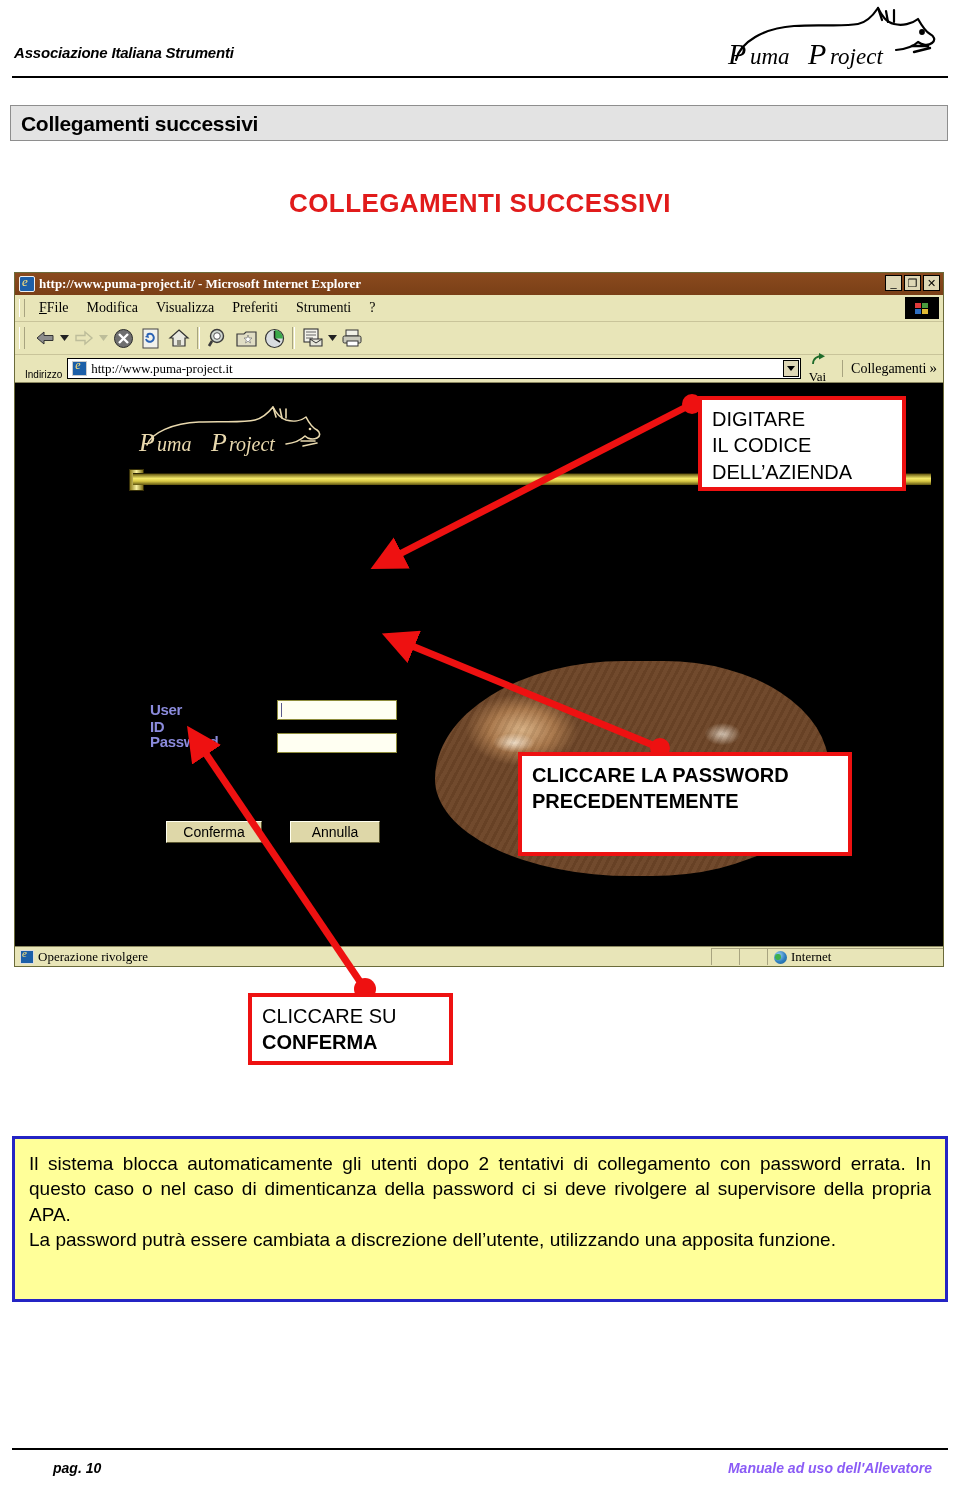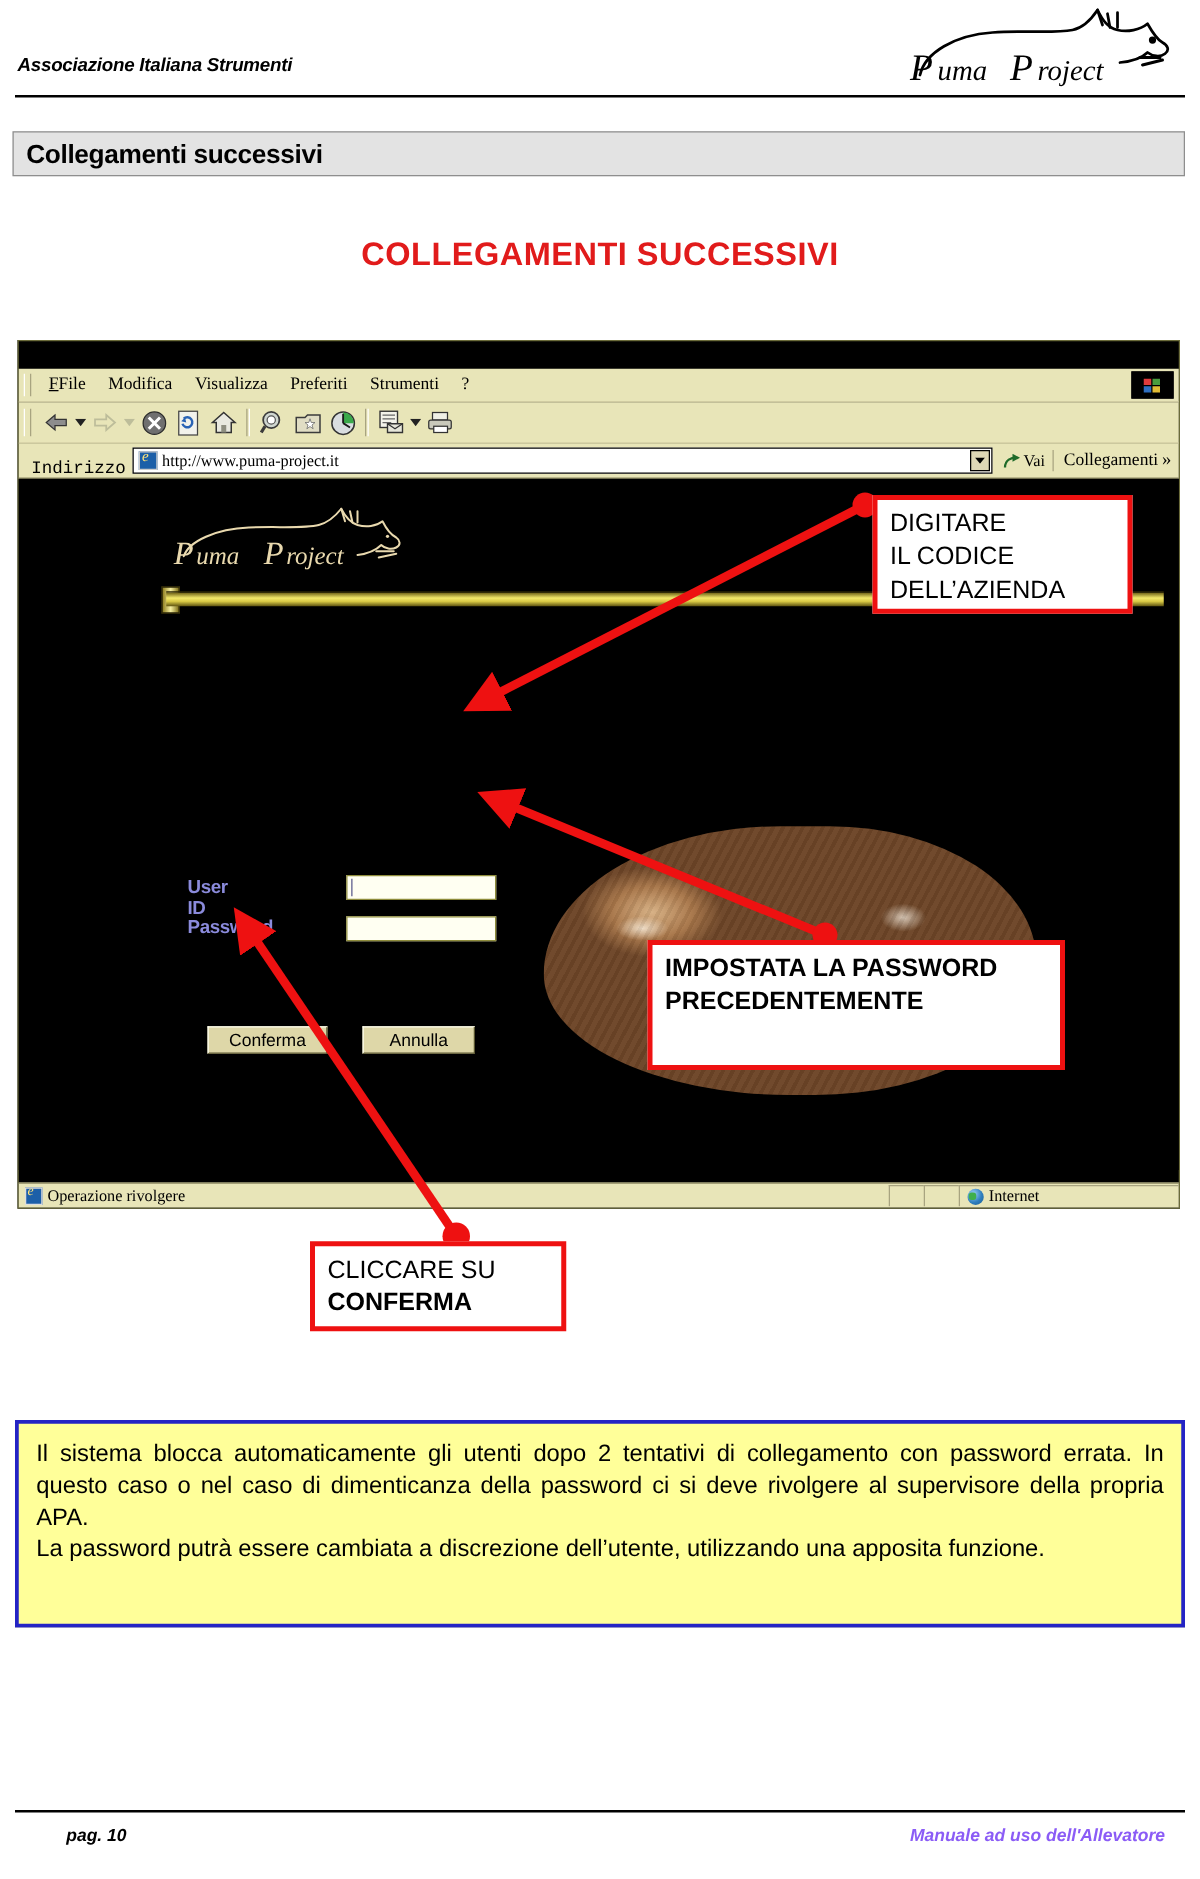--- a/index.html
+++ b/index.html
@@ -208,22 +208,22 @@
     position: absolute;
     left: 0; top: 82px;
     width: 100%; height: 28px;
     background: #e8e5b8;
     border-bottom: 1px solid #8a8760;
     display: flex;
     align-items: center;
     box-sizing: border-box;
   }
   #addr-label {
-    font-family: Liberation Mono, monospace;
-    font-size: 14px;
+    font-family: Liberation Sans, sans-serif;
+    font-size: 10px;
     margin: 12px 5px 0 10px;
     white-space: nowrap;
   }
   #addr-input-wrap {
     flex: 1;
     height: 21px;
     background: #fff;
     border: 1px solid #000;
     display: flex;
     align-items: center;
@@ -260,24 +260,25 @@
     border: 1px solid #000;
     display: flex;
     align-items: center;
     justify-content: center;
     box-sizing: border-box;
   }
   #go-button {
     display: flex;
     align-items: flex-end;
     gap: 2px;
-    margin: 0 6px 0 8px;
+    margin: 0 16px 0 8px;
     font-family: "Liberation Serif", serif;
     font-size: 13px;
     white-space: nowrap;
+    flex-direction: column;
   }
   #links-button {
     display: flex;
     align-items: center;
     gap: 3px;
     padding-left: 8px;
     margin-right: 6px;
     border-left: 1px solid #a8a480;
     font-family: "Liberation Serif", serif;
     font-size: 14px;
@@ -561,20 +562,29 @@
 </div>
 
 <div id="section-bar">
   <div id="section-bar-text">Collegamenti successivi</div>
 </div>
 
 <div id="doc-title">COLLEGAMENTI SUCCESSIVI</div>
 
 <div id="browser-window">
 
+  <div id="browser-titlebar">
+    <span id="ie-doc-icon"></span>
+    <span id="browser-title-text">http://www.puma-project.it/ - Microsoft Internet Explorer</span>
+    <span id="window-controls">
+      <span class="win-btn">_</span>
+      <span class="win-btn">❐</span>
+      <span class="win-btn">✕</span>
+    </span>
+  </div>
 
   <div id="browser-menubar">
     <span class="grip"></span>
     <span class="menu-item"><u>F</u><span>File</span></span>
     <span class="menu-item">Modifica</span>
     <span class="menu-item">Visualizza</span>
     <span class="menu-item">Preferiti</span>
     <span class="menu-item">Strumenti</span>
     <span class="menu-item">?</span>
     <span id="ie-logo-badge">
@@ -777,21 +787,21 @@
   </svg>
 </div>
 
 <div class="callout" id="callout-codice">
   <div>DIGITARE</div>
   <div>IL CODICE</div>
   <div>DELL’AZIENDA</div>
 </div>
 
 <div class="callout" id="callout-password">
-  <div>IMPOSTATA LA PASSWORD</div>
+  <div>CLICCARE LA PASSWORD</div>
   <div>PRECEDENTEMENTE</div>
 </div>
 
 <div class="callout" id="callout-conferma">
   <div>CLICCARE SU</div>
   <div class="bold">CONFERMA</div>
 </div>
 
 <div id="note-box">
   <p class="note-para">Il sistema blocca automaticamente gli utenti dopo 2 tentativi di collegamento con password errata. In questo caso o nel caso di dimenticanza della password ci si deve rivolgere al supervisore della propria APA.</p>

